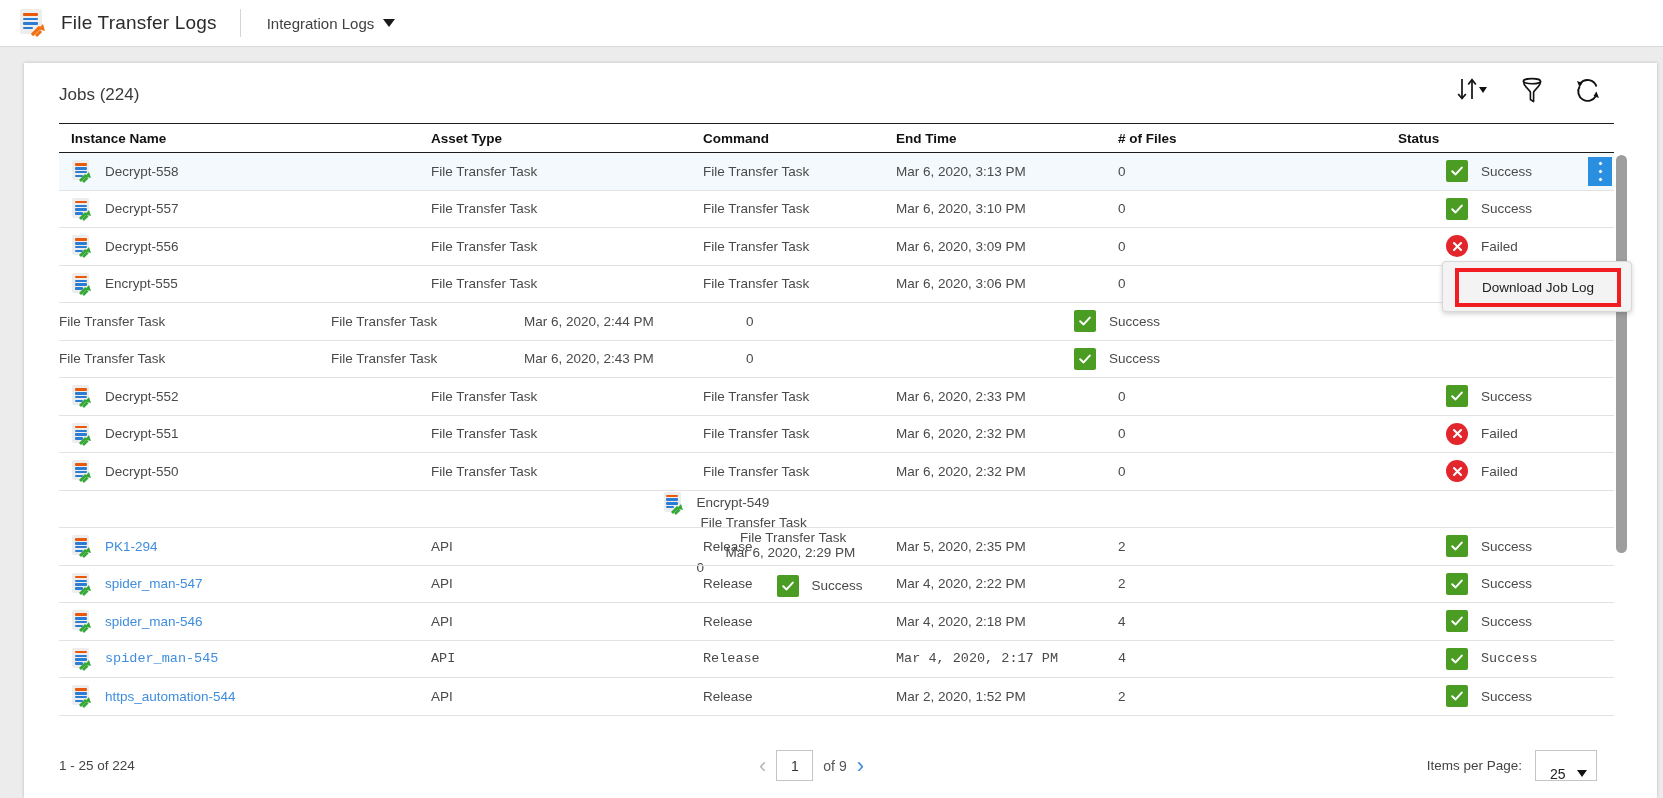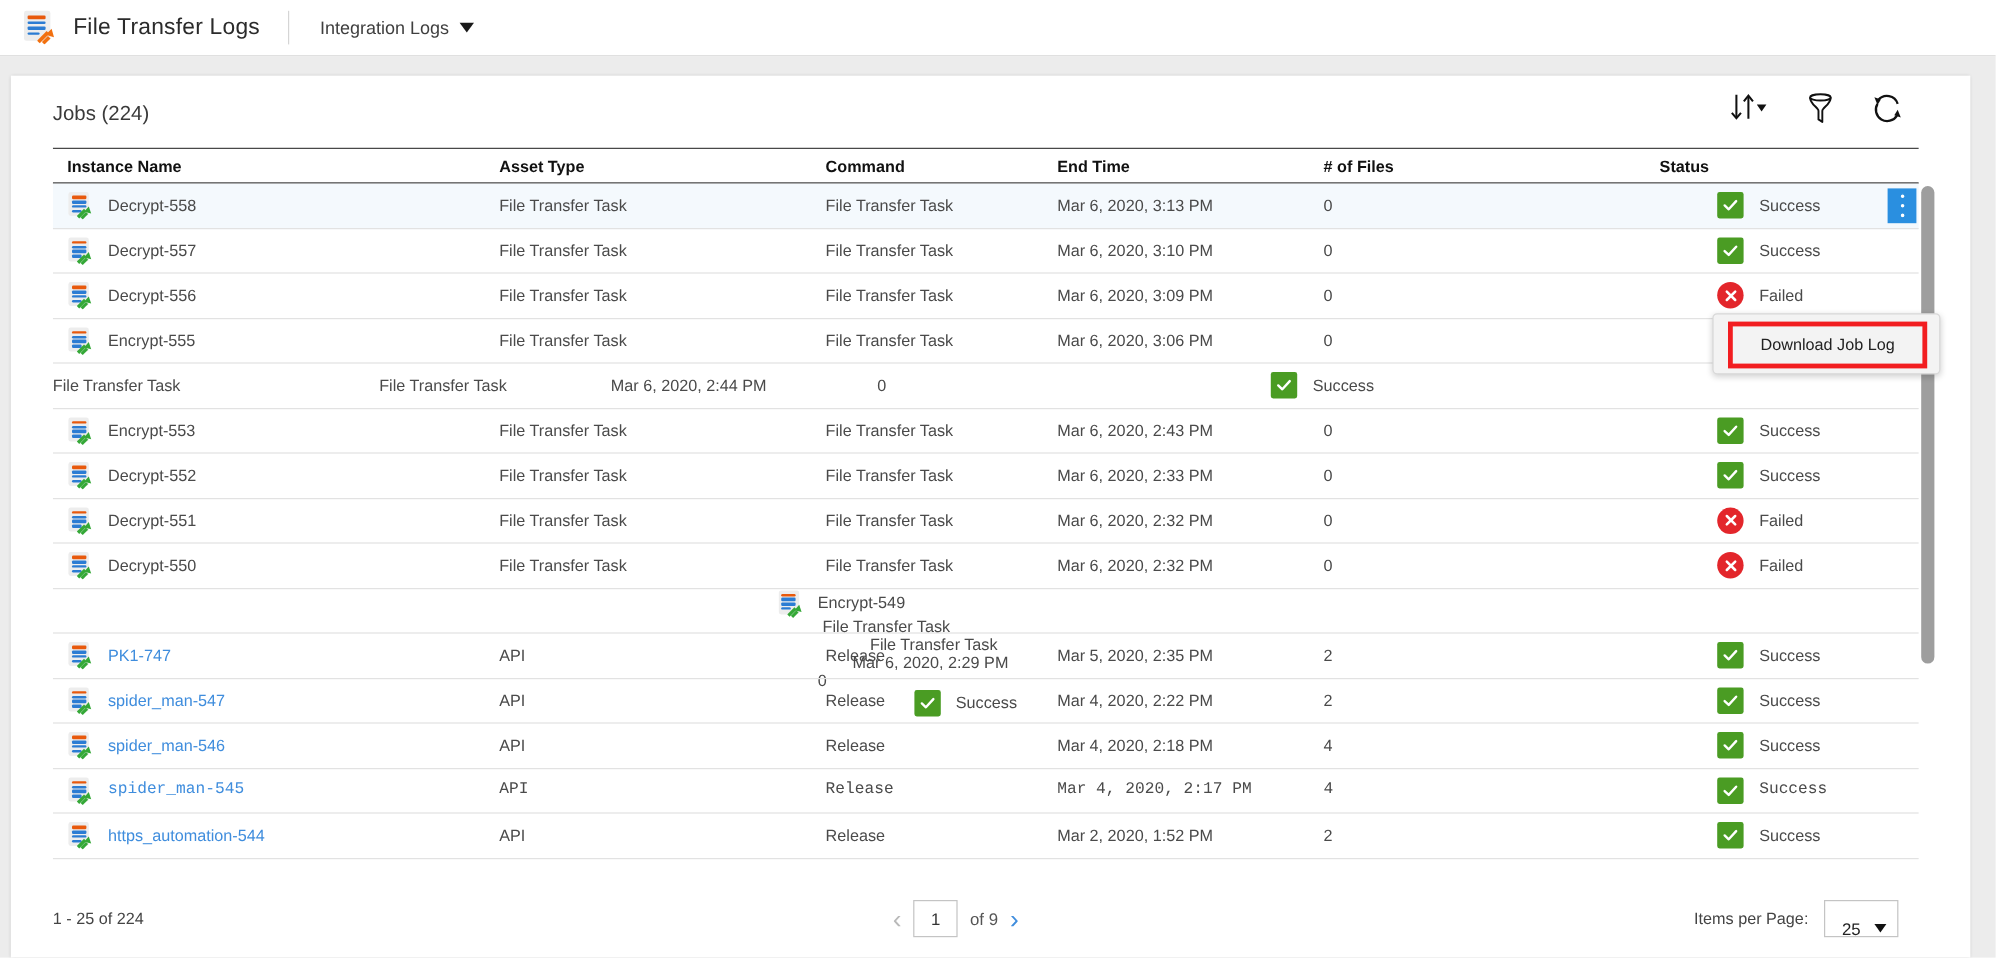--- a/index.html
+++ b/index.html
@@ -47,21 +47,21 @@
     border-top: 8px solid #1a1a1a;
   }
 
   
   .page-bg {
     position: absolute; top: 47px; left: 0;
     width: 1663px; height: 751px;
     background: #ececec;
   }
   .card {
-    position: absolute; top: 63px; left: 9px;
+    position: absolute; top: 63px; left: 24px;
     width: 1633px; height: 735px;
     background: #ffffff;
     box-shadow: 0 0 3px rgba(0,0,0,.22);
   }
 
   
   .card-head {
     position: absolute; top: 0; left: 0;
     width: 1603px; height: 60px;
   }
@@ -414,35 +414,20 @@
         <span class="badge-ok">
          <svg width="14" height="14" viewBox="0 0 14 14">
                   <path d="M2.2 7.2 L5.6 10.4 L11.8 3.6" stroke="#fff" stroke-width="2" fill="none" stroke-linecap="round" stroke-linejoin="round"></path>
                 </svg>
        </span>
         <span class="status-label">Success</span>
       </span>
     </div>
         </div>
         <div class="trow" style="position: relative;">
-    <div class="c-name">
-      <span class="row-icon">
-  <div class="doc-shape"></div>
-  <div class="doc-line" style="left:3.5px;top:4px;width:12px;background:#e8590c;"></div>
-  <div class="doc-line" style="left:3.5px;top:7.8px;width:12px;background:#2b7cd3;"></div>
-  <div class="doc-line" style="left:3.5px;top:11.6px;width:12px;background:#2b7cd3;"></div>
-  <div class="doc-line" style="left:3.5px;top:15.4px;width:8px;background:#2b7cd3;"></div>
-  <svg width="14" height="12" viewBox="0 0 14 12" style="position:absolute;left:8px;top:12px;">
-    <path d="M1 10 L7 4" stroke="#35a837" stroke-width="2.8" fill="none"></path>
-    <path d="M10 1 L12 7 L6 5.5 Z" fill="#35a837"></path>
-    <path d="M4 11 L8.5 6.5" stroke="#35a837" stroke-width="2.6" fill="none"></path>
-  </svg>
-            </span>
-      <span class="name-text">Encrypt-553</span>
-    </div>
     <div class="c-asset">File Transfer Task</div>
     <div class="c-cmd">File Transfer Task</div>
     <div class="c-time">Mar 6, 2020, 2:43 PM</div>
     <div class="c-files">0</div>
     <div class="c-status">
       <span class="status-cell">
         <span class="badge-ok">
          <svg width="14" height="14" viewBox="0 0 14 14">
                   <path d="M2.2 7.2 L5.6 10.4 L11.8 3.6" stroke="#fff" stroke-width="2" fill="none" stroke-linecap="round" stroke-linejoin="round"></path>
                 </svg>
@@ -582,21 +567,21 @@
   <div class="doc-line" style="left:3.5px;top:4px;width:12px;background:#e8590c;"></div>
   <div class="doc-line" style="left:3.5px;top:7.8px;width:12px;background:#2b7cd3;"></div>
   <div class="doc-line" style="left:3.5px;top:11.6px;width:12px;background:#2b7cd3;"></div>
   <div class="doc-line" style="left:3.5px;top:15.4px;width:8px;background:#2b7cd3;"></div>
   <svg width="14" height="12" viewBox="0 0 14 12" style="position:absolute;left:8px;top:12px;">
     <path d="M1 10 L7 4" stroke="#35a837" stroke-width="2.8" fill="none"></path>
     <path d="M10 1 L12 7 L6 5.5 Z" fill="#35a837"></path>
     <path d="M4 11 L8.5 6.5" stroke="#35a837" stroke-width="2.6" fill="none"></path>
   </svg>
             </span>
-      <span class="name-link">PK1-747</span>
+      <span class="name-link">PK1-294</span>
     </div>
     <div class="c-asset">API</div>
     <div class="c-cmd">Release</div>
     <div class="c-time">Mar 5, 2020, 2:35 PM</div>
     <div class="c-files">2</div>
     <div class="c-status">
       <span class="status-cell">
         <span class="badge-ok">
          <svg width="14" height="14" viewBox="0 0 14 14">
                   <path d="M2.2 7.2 L5.6 10.4 L11.8 3.6" stroke="#fff" stroke-width="2" fill="none" stroke-linecap="round" stroke-linejoin="round"></path>

